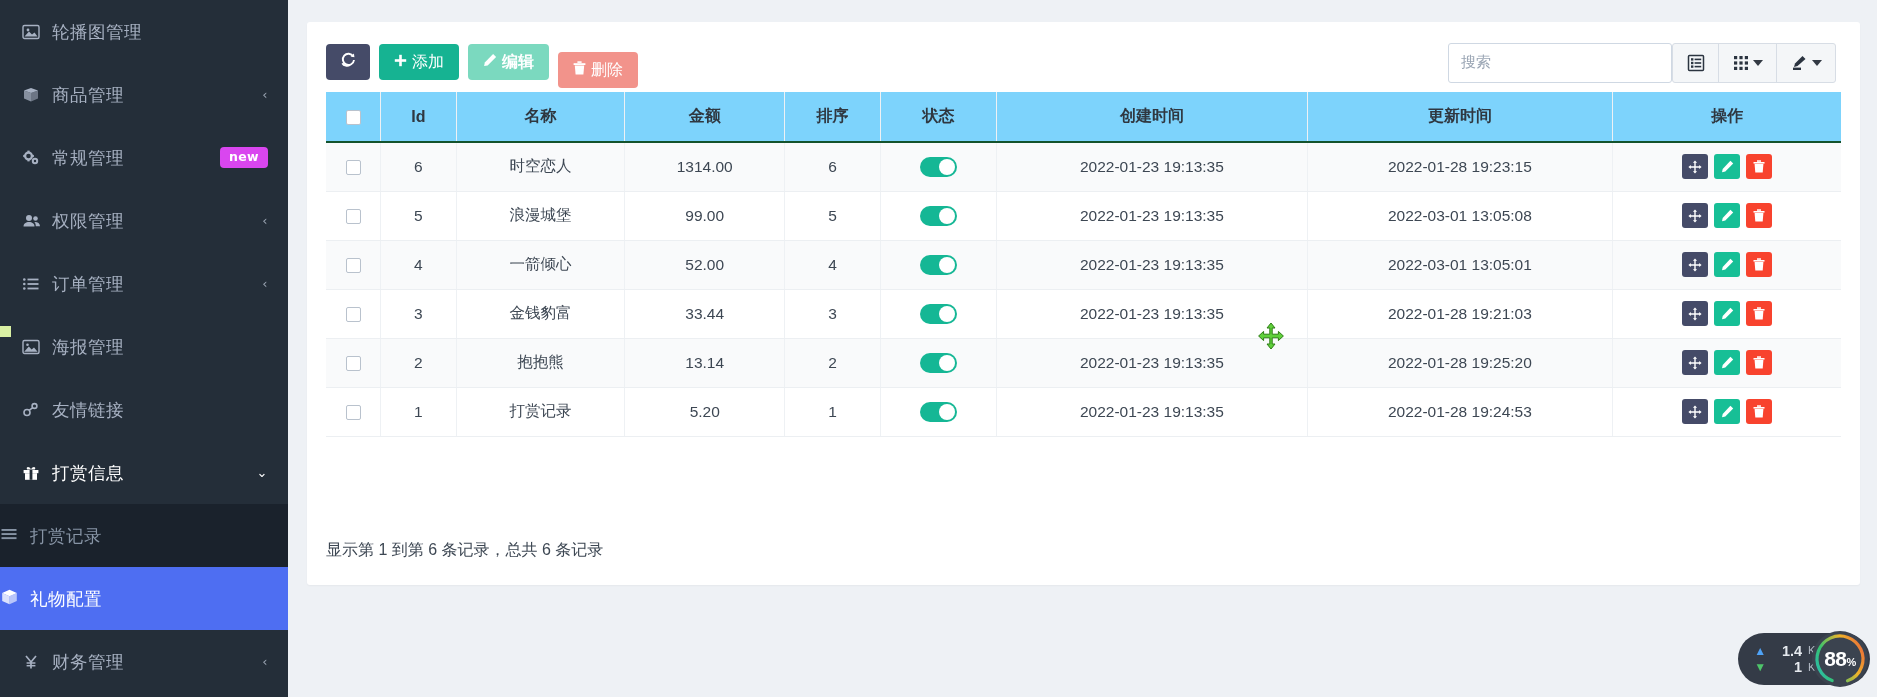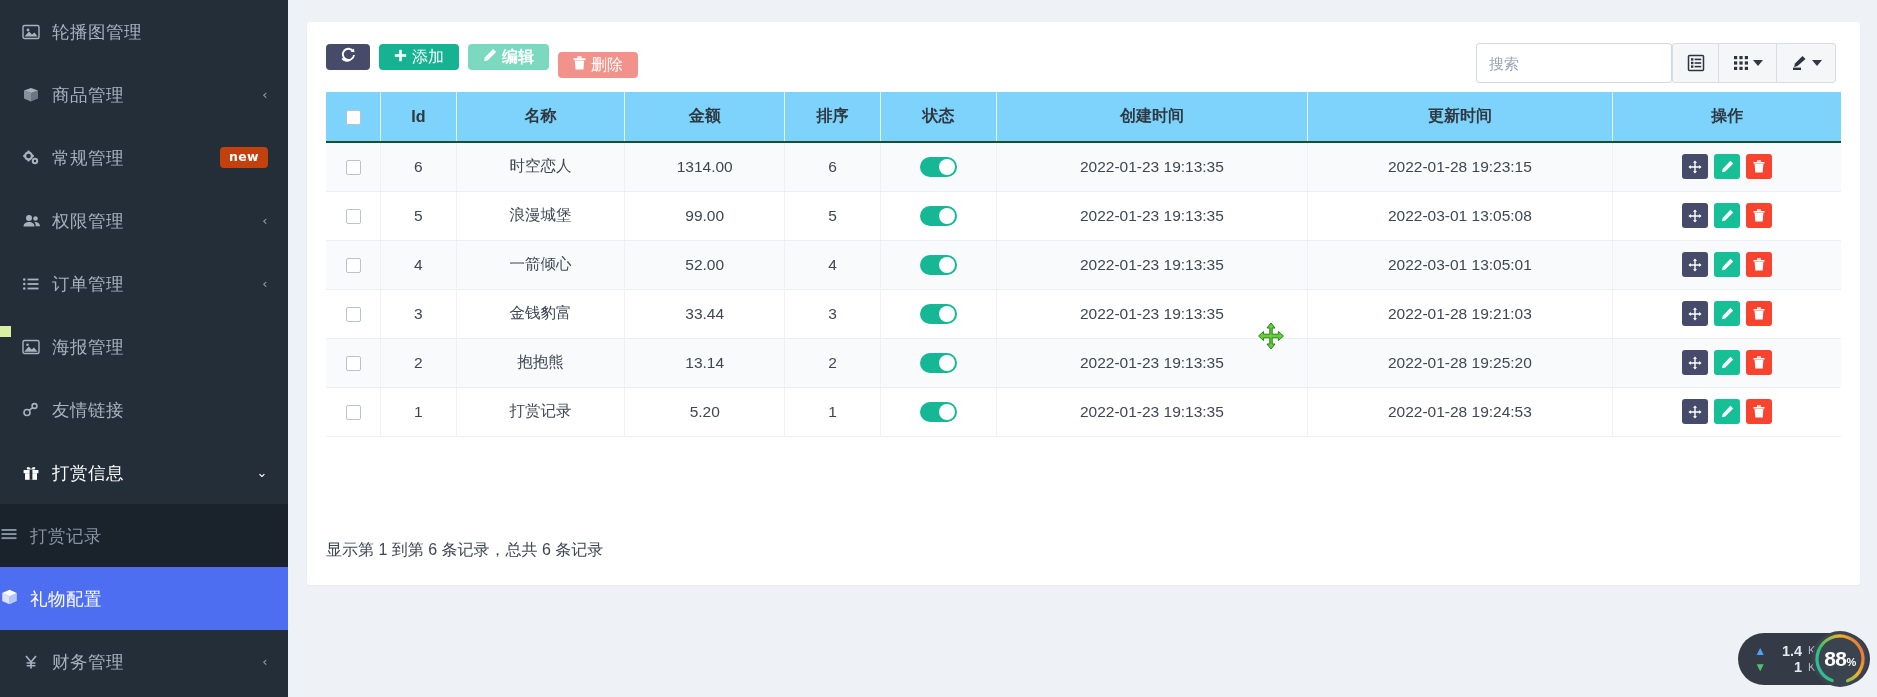--- a/index.html
+++ b/index.html
@@ -63,21 +63,21 @@
 
   
   #green-marker {
     position: absolute;
     left: 0px; top: 326px;
     width: 11px; height: 11px;
     background: #d9f0a3;
   }
 
   .badge-new {
-    background: #c2410c;
+    background: #d946ef;
     color: #ffffff;
     font-size: 12.5px;
     font-weight: bold;
     border-radius: 4px;
     padding: 4px 9px 5px 9px;
     letter-spacing: .4px;
     line-height: 1;
     font-family: "DejaVu Sans", sans-serif;
   }
 
@@ -101,45 +101,45 @@
   #toolbar {
     position: absolute;
     left: 0; top: 0; right: 0; height: 78px;
   }
   .btn {
     border: none;
     border-radius: 4px;
     color: #ffffff;
     font-size: 16px;
     font-family: "Liberation Sans", sans-serif;
-    height: 26px;
+    height: 36px;
     display: inline-flex; align-items: center; justify-content: center;
     gap: 5px;
     padding: 0 15px;
     cursor: pointer;
     white-space: nowrap;
   }
   .btn-refresh { background: #454b68; width: 44px; padding: 0; font-size: 17px; }
   .btn-add     { background: #16b392; }
   .btn-edit    { background: #7bd9bf; font-weight: bold; }
   .btn-del     { background: #f2938b; margin-top: 8px; }
   #btn-group { position: absolute; left: 19px; top: 22px; display: flex; gap: 9px; }
 
   #search-box {
     position: absolute;
     right: 188px; top: 21px;
-    width: 196px; height: 40px;
+    width: 224px; height: 40px;
     border: 1px solid #cfd8e3;
     border-radius: 3px;
     background: #ffffff;
     padding: 0 12px;
     font-size: 15px;
     color: #ec4899;
     outline: none;
-    font-family: Liberation Sans, sans-serif;
+    font-family: Liberation Mono, monospace;
   }
   #search-box::placeholder { color: #9aa5b4; }
 
   #icon-group {
     position: absolute;
     right: 24px; top: 21px;
     height: 40px;
     display: flex;
     border: 1px solid #d7dde5;
     border-radius: 3px;

